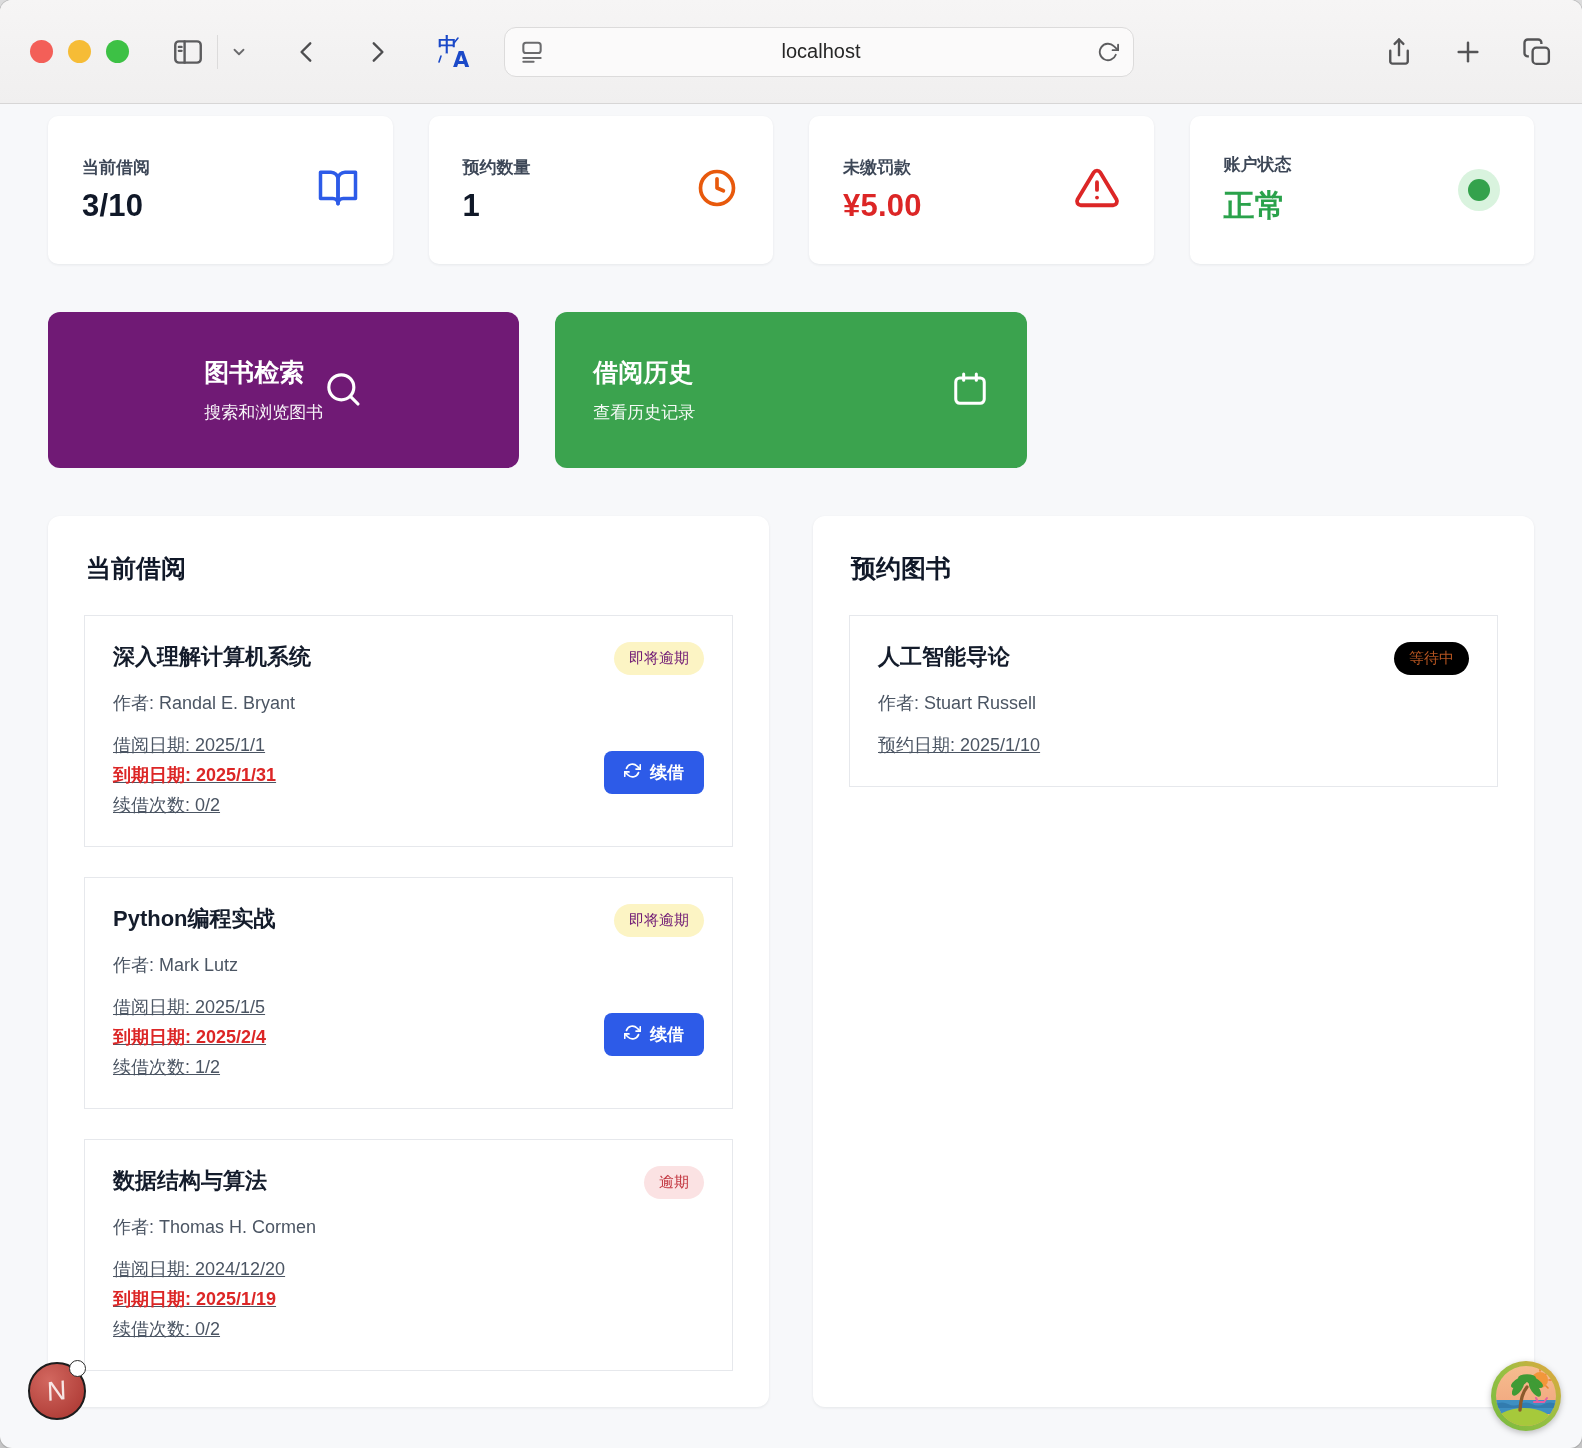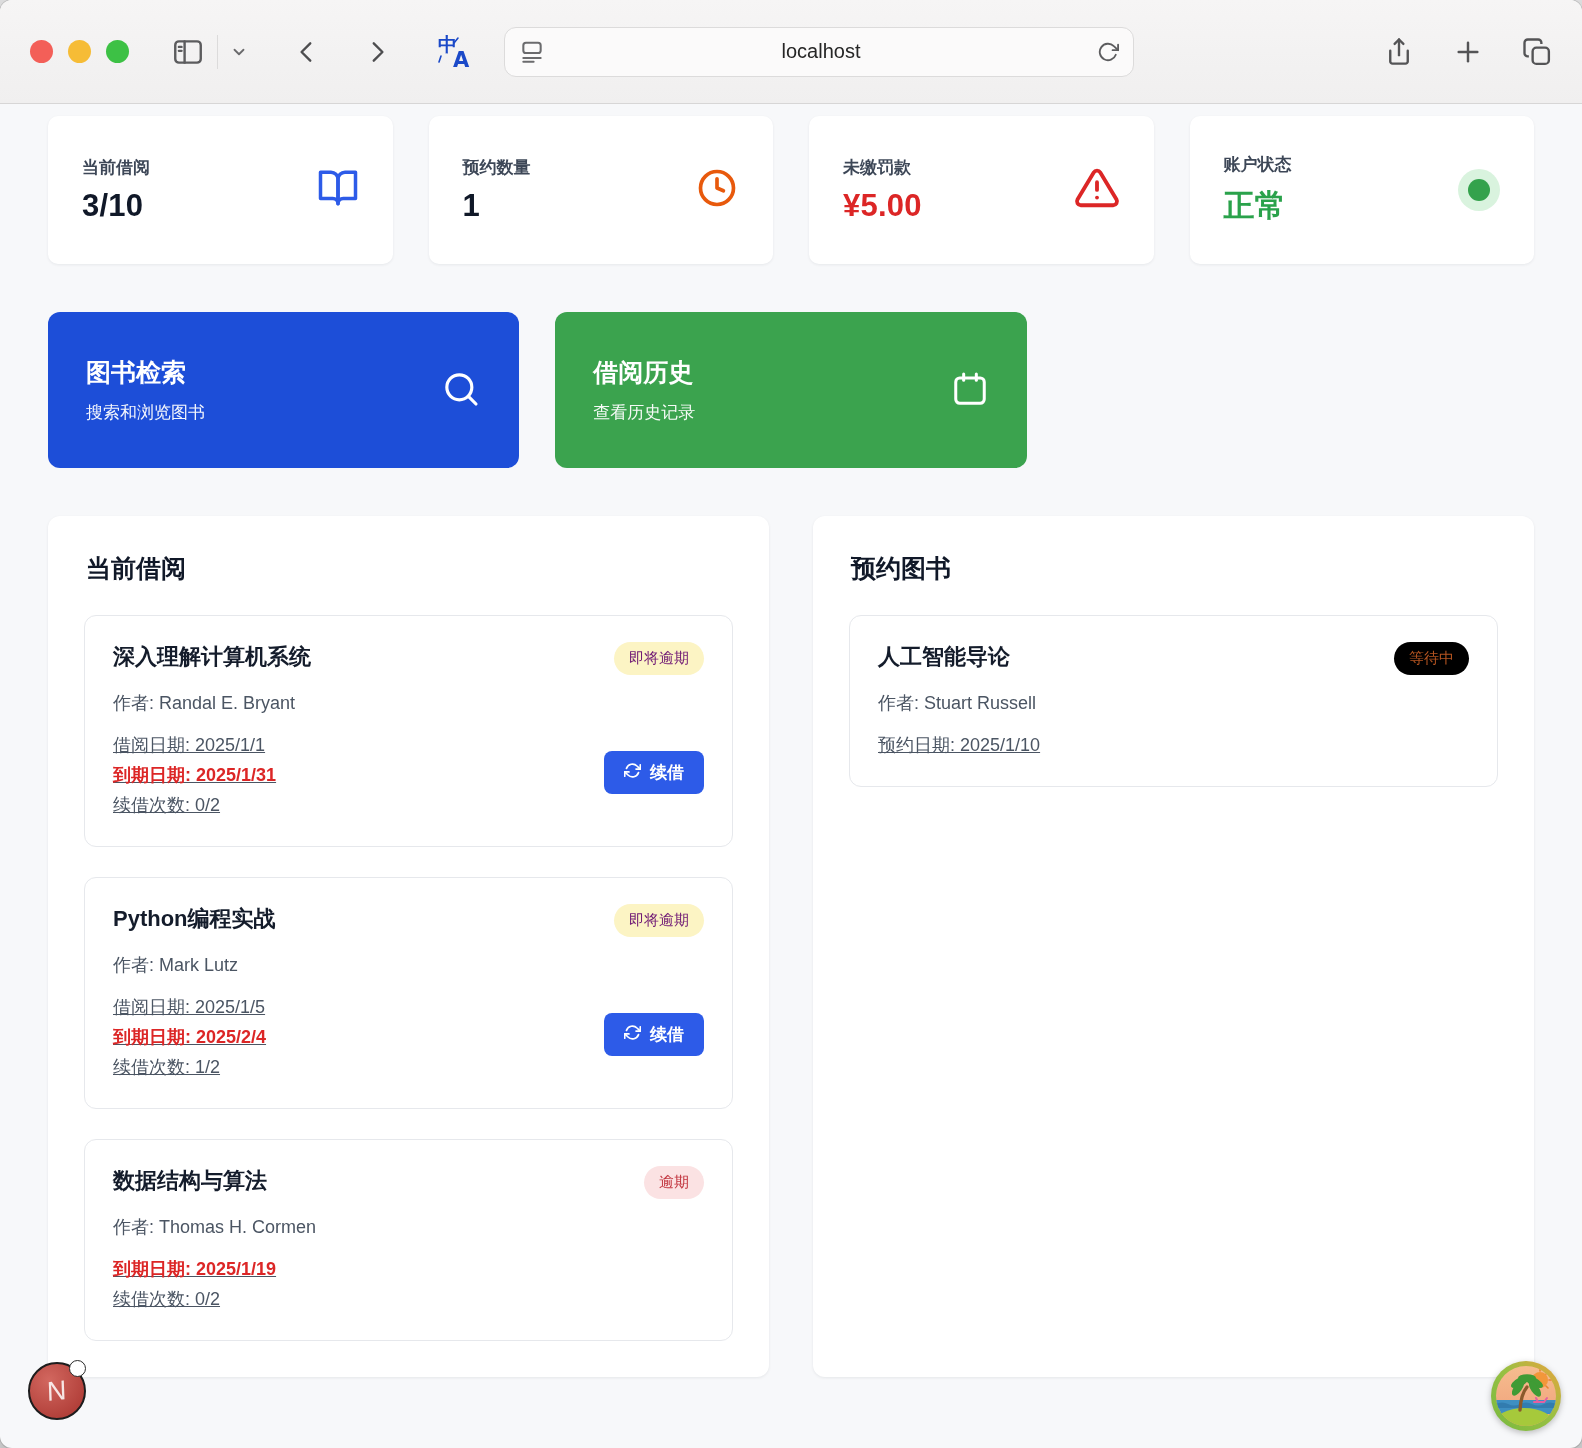--- a/index.html
+++ b/index.html
@@ -58,35 +58,35 @@
   .stat-value.green{color:#2aa24b;}
   .status-dot-wrap{width:42px;height:42px;border-radius:50%;background:#d9f3de;display:flex;align-items:center;justify-content:center;}
   .status-dot{width:22px;height:22px;border-radius:50%;background:#34a24c;}
   
   .actions{display:grid;grid-template-columns:repeat(3,1fr);gap:36px;margin-top:48px;}
   .action{
     border:none;border-radius:12px;height:156px;color:#fff;text-align:left;
     display:flex;align-items:center;justify-content:space-between;
     padding:0 38px;box-sizing:border-box;cursor:pointer;
   }
-  .action.blue{background:#1d4ed8;}
+  .action.blue{background:#701a75;justify-content:center;}
   .action.green{background:#3ba34e;}
   .action.purple{background:#8a22ec;}
   .action-title{font-size:25px;font-weight:800;margin-bottom:12px;}
   .action-sub{font-size:17px;font-weight:400;opacity:.95;font-family:Liberation Serif, serif;}
   
   .panels{display:grid;grid-template-columns:1fr 1fr;gap:44px;margin-top:48px;}
   .panel{
     background:#fff;border-radius:12px;
     box-shadow:0 1px 3px rgba(16,24,40,.08);
     padding:36px;box-sizing:border-box;
   }
   .panel-title{font-size:25px;font-weight:800;color:#101828;margin:0 0 30px 2px;}
   .book-card{
-    border:1px solid #e6e8ec;border-radius:12px;
+    border:1px solid #e6e8ec;border-radius:0;
     padding:26px 28px;position:relative;margin-bottom:30px;
   }
   .book-card:last-child{margin-bottom:0;}
   .book-head{display:flex;align-items:flex-start;justify-content:space-between;}
   .book-title{font-size:22px;font-weight:800;color:#141c2b;}
   .badge{font-size:15px;padding:7px 15px;border-radius:999px;white-space:nowrap;flex:none;margin-left:16px;}
   .badge.warn{background:#fcf4c4;color:#701a75;}
   .badge.overdue{background:#fbe2e3;color:#c2353f;}
   .badge.waiting{background:#000000;color:#b45420;}
   .book-author{font-size:18px;color:#4b5563;margin-top:16px;}
@@ -334,20 +334,21 @@
           </button>
         </div>
 
         <div class="book-card">
           <div class="book-head">
             <span class="book-title">数据结构与算法</span>
             <span class="badge overdue">逾期</span>
           </div>
           <div class="book-author">作者: Thomas H. Cormen</div>
           <div class="book-meta">
+            <div>借阅日期: 2024/12/20</div>
             <div class="due">到期日期: 2025/1/19</div>
             <div>续借次数: 0/2</div>
           </div>
         </div>
       </section>
 
       <section class="panel">
         <h2 class="panel-title">预约图书</h2>
 
         <div class="book-card">

